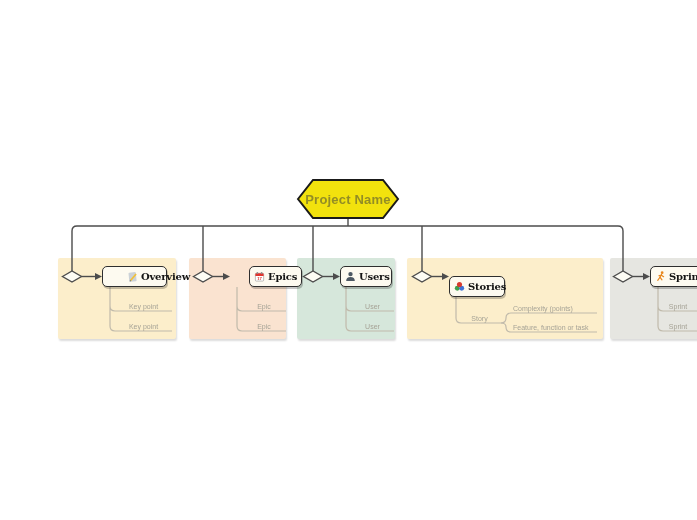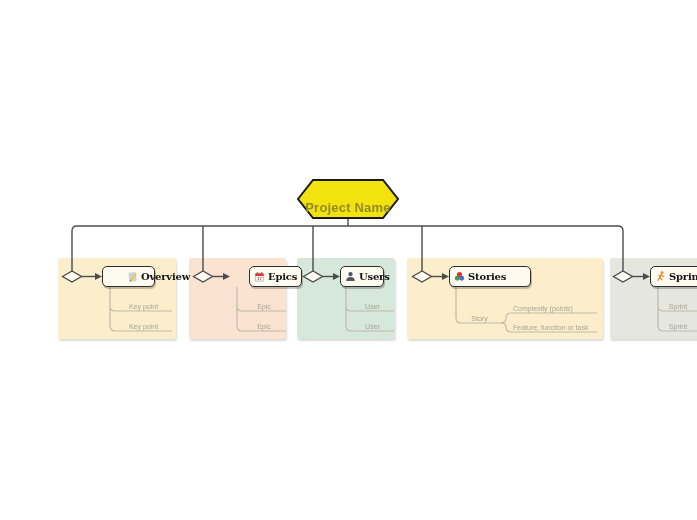--- a/index.html
+++ b/index.html
@@ -18,21 +18,21 @@
     background:#fdfaf0;border:1.5px solid #2e2e2e;border-radius:5px;
     box-shadow:1px 2px 0 rgba(0,0,0,0.22);
     display:flex;align-items:center;gap:3px;padding:0 4px;
   }
   .topic .lbl{
     font-family:"DejaVu Serif",serif;font-weight:bold;font-size:10px;
     color:#141414;white-space:nowrap;letter-spacing:-0.2px;
   }
   .topic svg{flex:0 0 auto;}
   .hex-label{
-    position:absolute;left:298px;top:188px;width:100px;height:38px;
+    position:absolute;left:298px;top:180px;width:100px;height:38px;
     display:flex;align-items:center;justify-content:center;
     font-weight:bold;font-size:13px;color:#938d25;letter-spacing:0.2px;
   }
   .sub-label{
     position:absolute;font-size:7px;color:#a6a396;white-space:nowrap;
     text-align:center;line-height:9px;
   }
   .sub-label.left{text-align:left;}
 </style>
 </head>
@@ -85,49 +85,49 @@
       <polygon points="613.5,276.5 623,271 632.5,276.5 623,282"></polygon>
     </g>
 
     <polygon points="298,199 313,180 383,180 398,199 383,218 313,218" fill="#f2e20d" stroke="#1a1a1a" stroke-width="2"></polygon>
   </svg>
 
   <div class="hex-label">
     <span>Project Name</span>
   </div>
 
-  <div class="topic" style="left:102px;width:53px;padding-left:24px;">
+  <div class="topic" style="left:102px;width:65px;padding-left:24px;">
     <svg width="11" height="11" viewBox="0 0 12 12">
       <rect x="2" y="1.5" width="8" height="10" rx="1" fill="#ccd2d8" transform="rotate(-6 6 6)"></rect>
       <path d="M3.2,9.8 L9.2,2.6 L10.6,3.8 L4.6,11 Z" fill="#f2c037"></path>
       <path d="M3.2,9.8 L4.6,11 L3,11.4 Z" fill="#5b5b5b"></path>
     </svg>
     <span class="lbl">Overview</span>
   </div>
 
   <div class="topic" style="left:230px;width:53px;margin-left:19px;">
     <svg width="11" height="11" viewBox="0 0 12 12">
       <rect x="1.5" y="2.5" width="9" height="8.5" rx="1" fill="#ffffff" stroke="#9a9a9a" stroke-width="0.7"></rect>
       <path d="M1.5,3.5 a1,1 0 0 1 1,-1 h7 a1,1 0 0 1 1,1 v2 h-9 Z" fill="#e0352f"></path>
       <rect x="3" y="1" width="1.4" height="2.4" rx="0.6" fill="#8a8a8a"></rect>
       <rect x="7.6" y="1" width="1.4" height="2.4" rx="0.6" fill="#8a8a8a"></rect>
       <text x="6" y="10" font-size="4.6" text-anchor="middle" fill="#e0352f" font-family="Liberation Sans, sans-serif" font-weight="bold">17</text>
     </svg>
     <span class="lbl">Epics</span>
   </div>
 
-  <div class="topic" style="left:340px;width:44px;">
+  <div class="topic" style="left:340px;width:52px;">
     <svg width="11" height="11" viewBox="0 0 12 12">
       <circle cx="6" cy="3.4" r="2.4" fill="#4d5863"></circle>
       <path d="M1.3,11 Q1.3,6.6 6,6.6 Q10.7,6.6 10.7,11 Z" fill="#4d5863"></path>
     </svg>
     <span class="lbl">Users</span>
   </div>
 
-  <div class="topic" style="left:449px;width:82px;">
+  <div class="topic" style="left:449px;width:56px;margin-top:10px;">
     <svg width="11" height="11" viewBox="0 0 12 12">
       <circle cx="3.6" cy="7.9" r="2.7" fill="#3f9e4d"></circle>
       <circle cx="8.4" cy="7.9" r="2.7" fill="#3f74d6"></circle>
       <circle cx="6" cy="3.8" r="2.8" fill="#d63a2f"></circle>
     </svg>
     <span class="lbl">Stories</span>
   </div>
 
   <div class="topic" style="left:650px;width:62px;">
     <svg width="11" height="11" viewBox="0 0 12 12">

